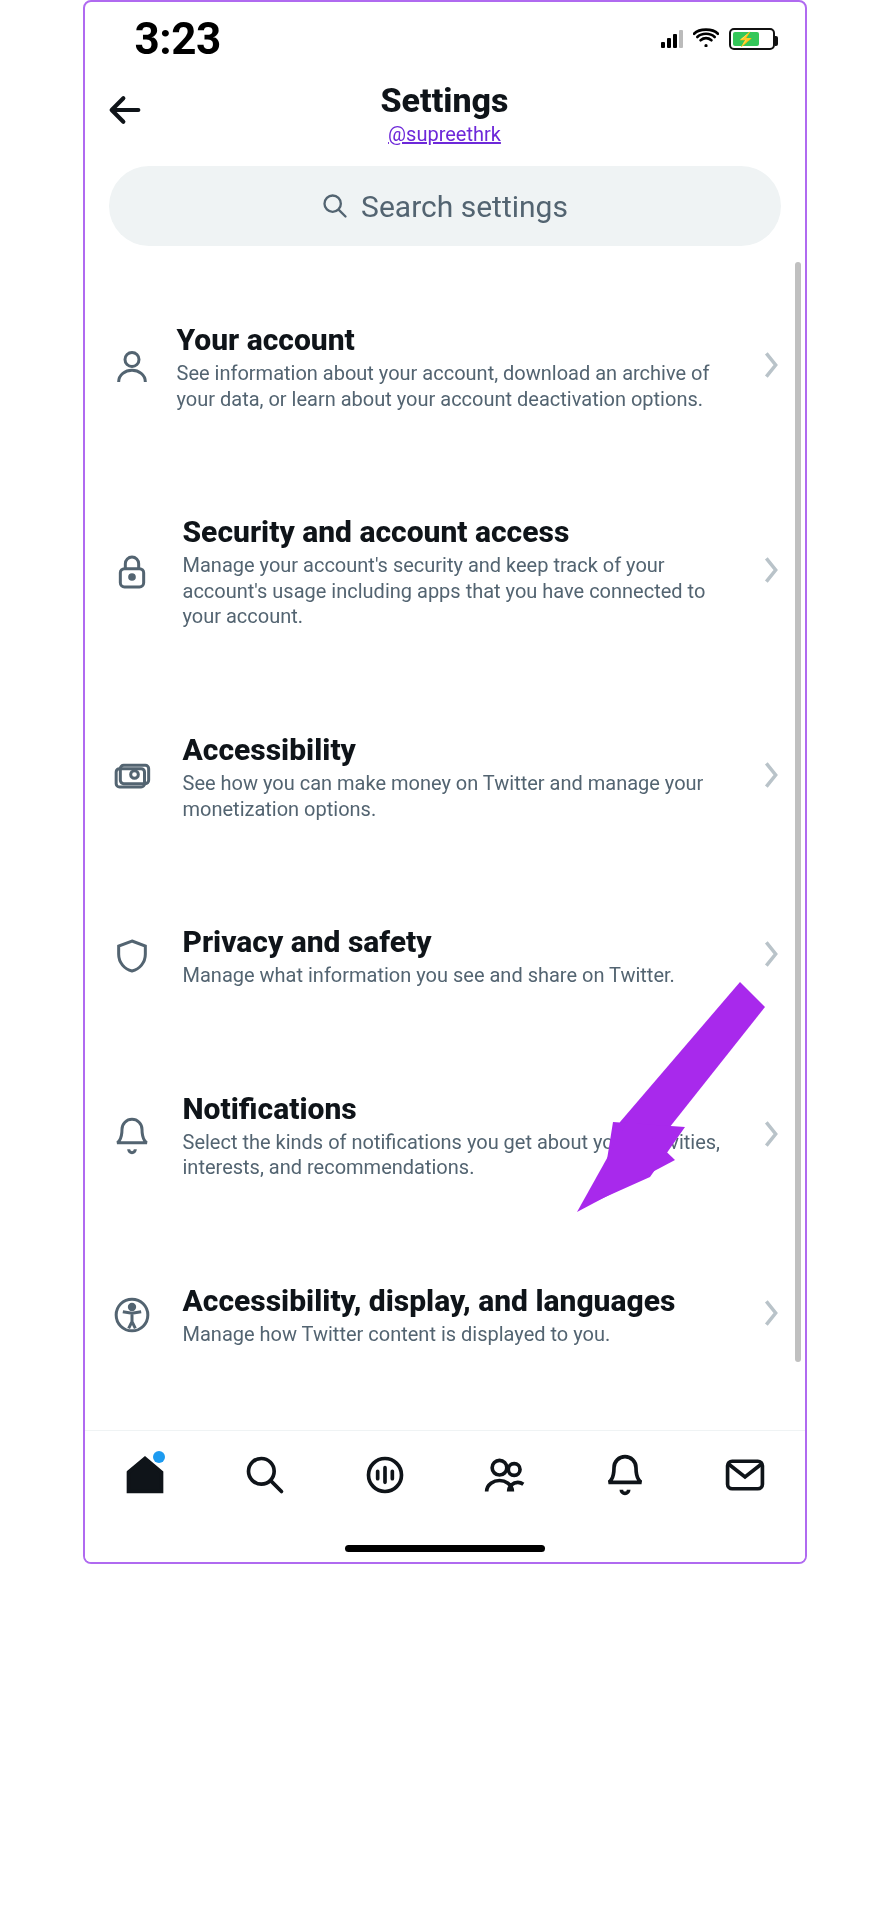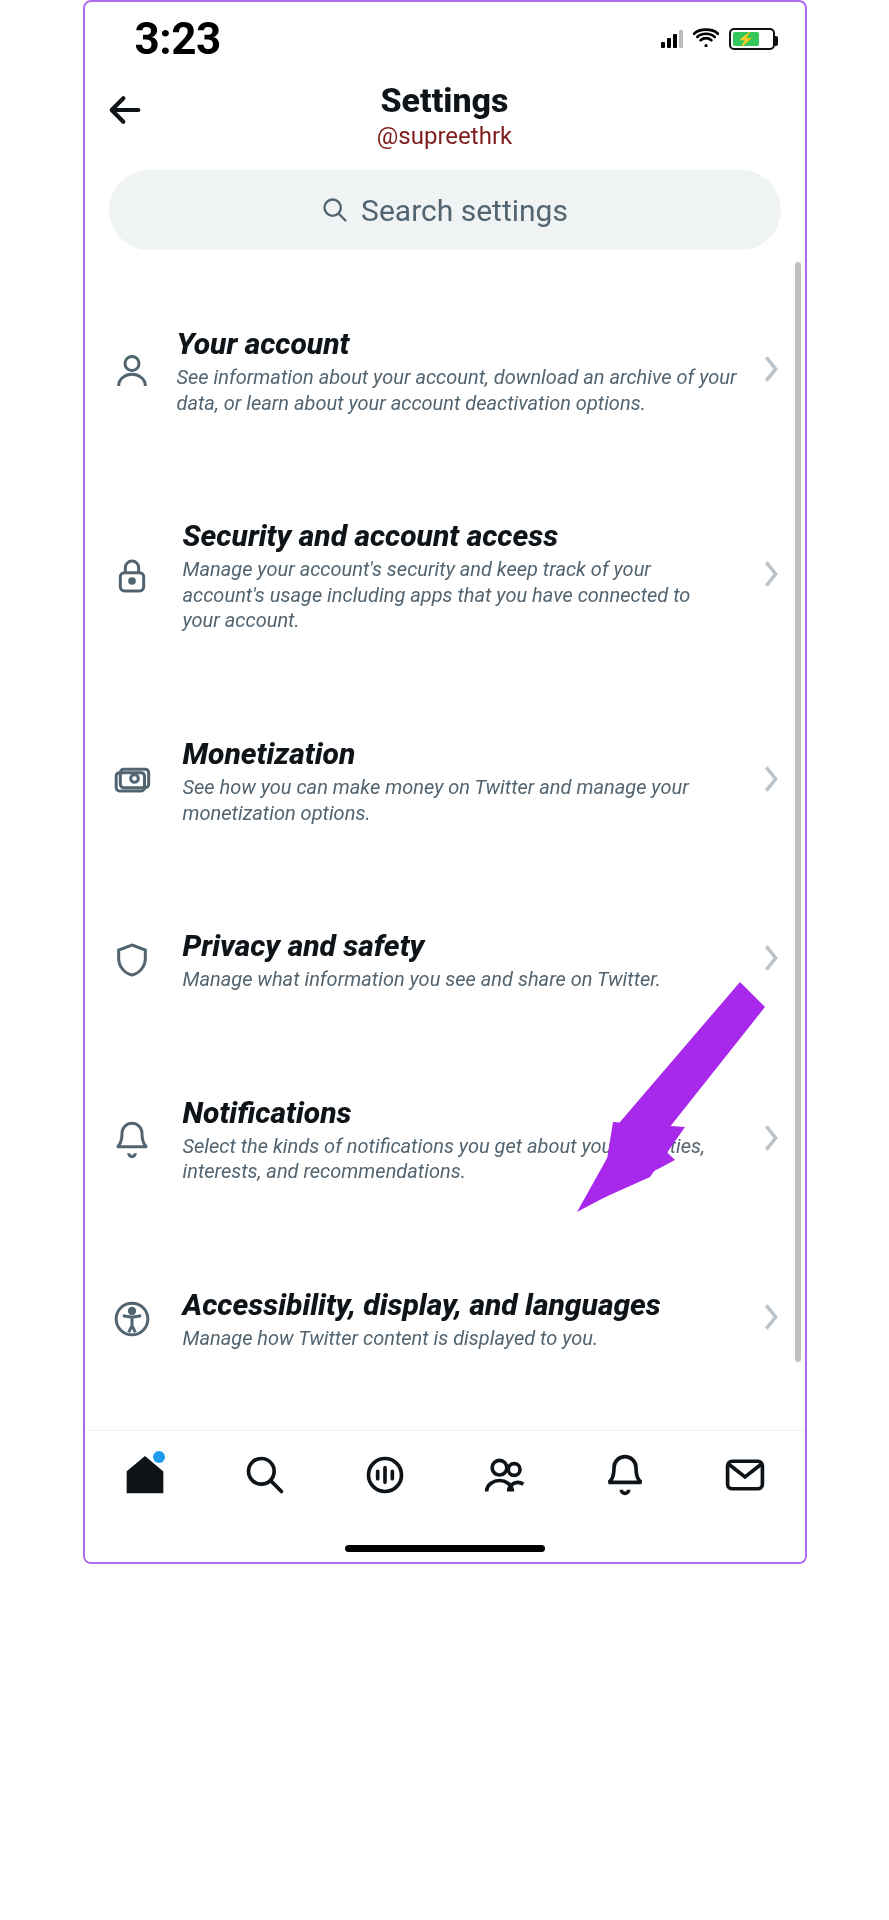--- a/index.html
+++ b/index.html
@@ -52,21 +52,21 @@
     position: relative;
     text-align:center;
     padding: 14px 20px 10px;
   }
   .back-btn {
     position: absolute; left: 18px; top: 22px;
     width: 44px; height: 44px; display:flex; align-items:center; justify-content:center;
     cursor:pointer;
   }
   .header-title { font-size: 34px; font-weight: 800; color:#0f1419;}
-  .header-subtitle { font-size: 24px; color:#7f1d1d; margin-top:2px;}
+  .header-subtitle { font-size: 20px; color:#6d28d9; margin-top:2px;text-decoration:underline;}
   
   .search-wrap { padding: 10px 24px 8px; }
   .search-field {
     background:#eff3f4; border-radius: 40px; height: 80px;
     display:flex; align-items:center; justify-content:center; gap:12px;
     color:#536471; font-size:30px;
   }
   .search-field svg { width:28px; height:28px; stroke:#536471; }
   
   .settings-list {
@@ -77,21 +77,21 @@
     display:flex; align-items:center; gap: 22px;
     padding: 28px 24px 28px 24px;
     cursor:pointer;
   }
   .setting-row + .setting-row { margin-top: 46px; gap: 28px; }
   .row-icon {
     width: 46px; min-width:46px; display:flex; align-items:center; justify-content:center;
     color:#536471;
   }
   .row-icon svg { width: 40px; height: 40px; stroke:#536471; fill:none; stroke-width:1.8; }
-  .row-body { flex:1; min-width:0;font-style:italic; }
+  .row-body { flex:1; min-width:0; }
   .row-title { font-size: 30px; font-weight:800; color:#0f1419; margin-bottom:4px;}
   .row-desc { font-size: 20px; color:#536471; line-height:1.28;}
   .row-chevron { color:#cfd9de; }
   .row-chevron svg { width:20px; height:28px; stroke:#b9c3c9; fill:none; stroke-width:3;}
   
   .scroll-indicator {
     position:absolute; right:4px; top:260px; width:6px; height:1100px; background:#c0c0c0; border-radius:3px;
   }
   
   .bottom-nav {
@@ -199,21 +199,21 @@
         </svg>
     </div>
     </div>
     <div class="setting-row">
     <div class="row-icon">
       <svg viewBox="0 0 24 24">
           <use href="#ico-cash"></use>
         </svg>
     </div>
     <div class="row-body">
-      <div class="row-title">Monetization</div>
+      <div class="row-title">Accessibility</div>
       <div class="row-desc">See how you can make money on Twitter and manage your monetization options.</div>
     </div>
     <div class="row-chevron">
       <svg viewBox="0 0 12 24">
           <use href="#ico-chevron"></use>
         </svg>
     </div>
     </div>
     <div class="setting-row">
     <div class="row-icon">

